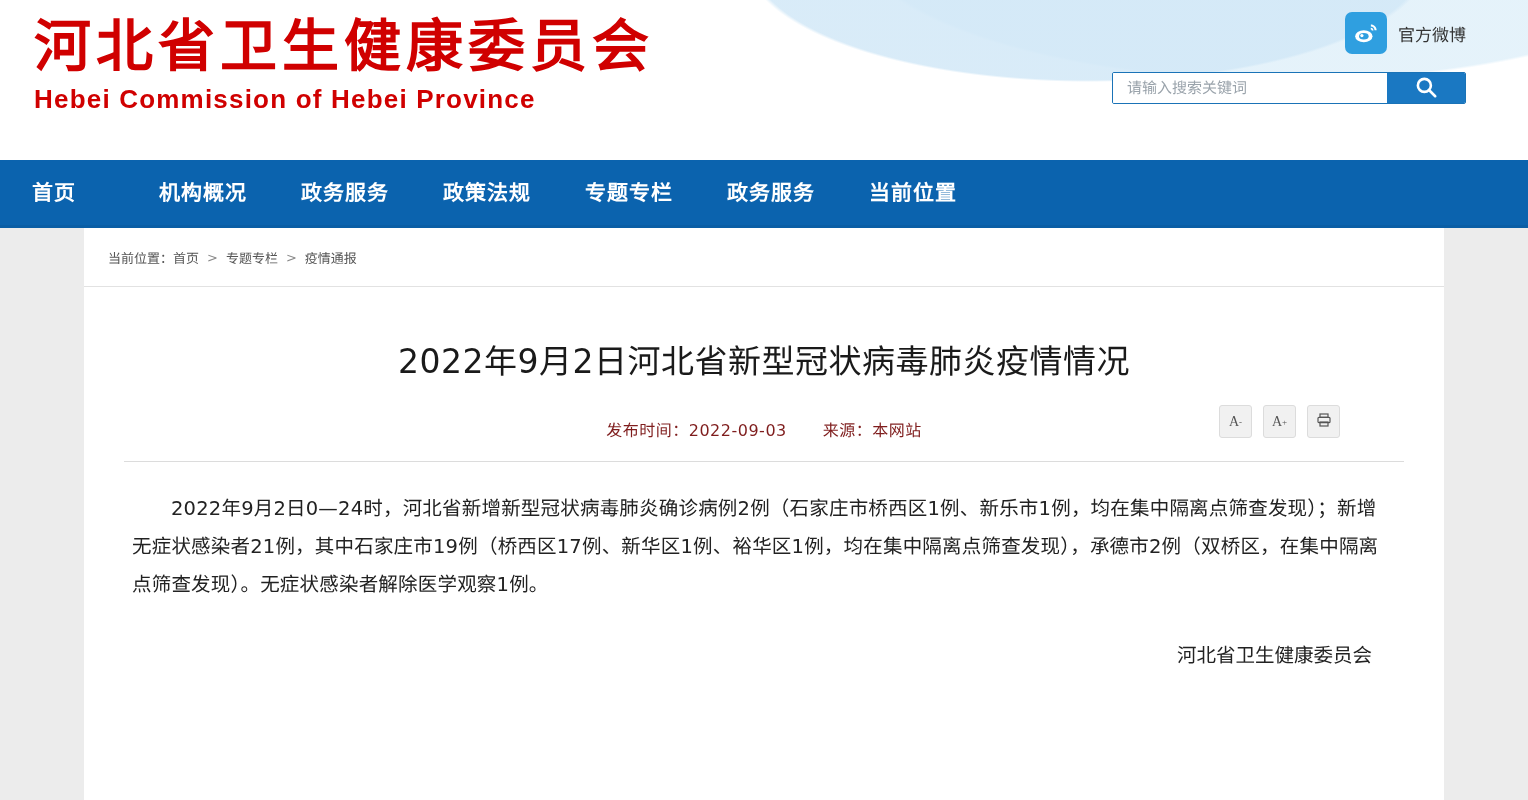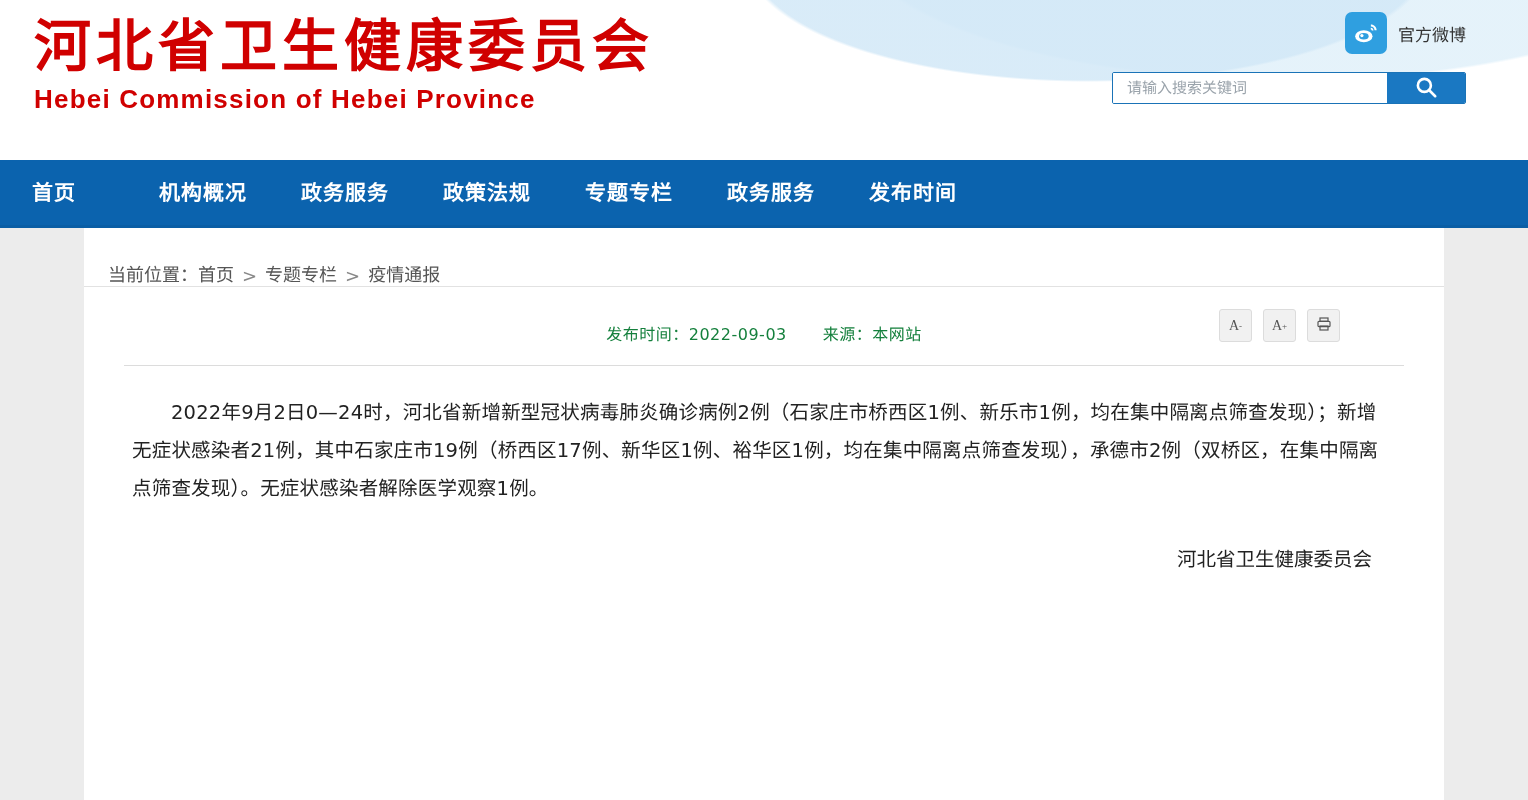--- a/index.html
+++ b/index.html
@@ -158,23 +158,23 @@
   }
   .content-card {
     width: 1360px;
     background: #ffffff;
     margin: 0;
     padding: 0;
   }
   .breadcrumb {
     height: 59px;
     display: flex;
-    align-items: flex-end;
+    align-items: center;
     padding-left: 24px;
-    font-size: 18px;
+    font-size: 13px;
     color: #555555;
     font-family: "DejaVu Sans", sans-serif;
     border-bottom: 1px solid #e2e2e2;
   }
   .breadcrumb .crumb-link { color: #555; cursor: pointer; }
   .breadcrumb .sep { margin: 0 8px; color: #888; }
 
   .article {
     padding: 0 40px;
   }
@@ -192,21 +192,21 @@
     display: flex;
     justify-content: center;
     align-items: center;
     gap: 36px;
     margin-top: 34px;
     padding-bottom: 20px;
     border-bottom: 1px solid #dcdcdc;
   }
   .meta-text {
     font-size: 16px;
-    color: #15803d;
+    color: #7f1d1d;
     font-family: "DejaVu Sans", sans-serif;
     letter-spacing: 0.5px;
   }
   .meta-tools {
     position: absolute;
     right: 64px;
     top: -12px;
     display: flex;
     gap: 11px;
   }
@@ -290,37 +290,38 @@
   </div>
 </div>
 
 <div class="nav">
   <div class="nav-item">首页</div>
   <div class="nav-item">机构概况</div>
   <div class="nav-item">政务服务</div>
   <div class="nav-item">政策法规</div>
   <div class="nav-item">专题专栏</div>
   <div class="nav-item">政务服务</div>
-  <div class="nav-item">发布时间</div>
+  <div class="nav-item">当前位置</div>
 </div>
 <div class="nav-underline"></div>
 
 <div class="page-body">
   <div class="content-card">
 
     <div class="breadcrumb">
       <span>当前位置：</span>
       <span class="crumb-link">首页</span>
       <span class="sep">&gt;</span>
       <span class="crumb-link">专题专栏</span>
       <span class="sep">&gt;</span>
       <span class="crumb-link">疫情通报</span>
     </div>
 
     <div class="article">
+      <h1 class="article-title">2022年9月2日河北省新型冠状病毒肺炎疫情情况</h1>
 
       <div class="meta-row">
         <span class="meta-text">
           <span>发布时间：</span><span>2022-09-03</span>
         </span>
         <span class="meta-text">
           <span>来源：</span><span>本网站</span>
         </span>
 
         <div class="meta-tools">

